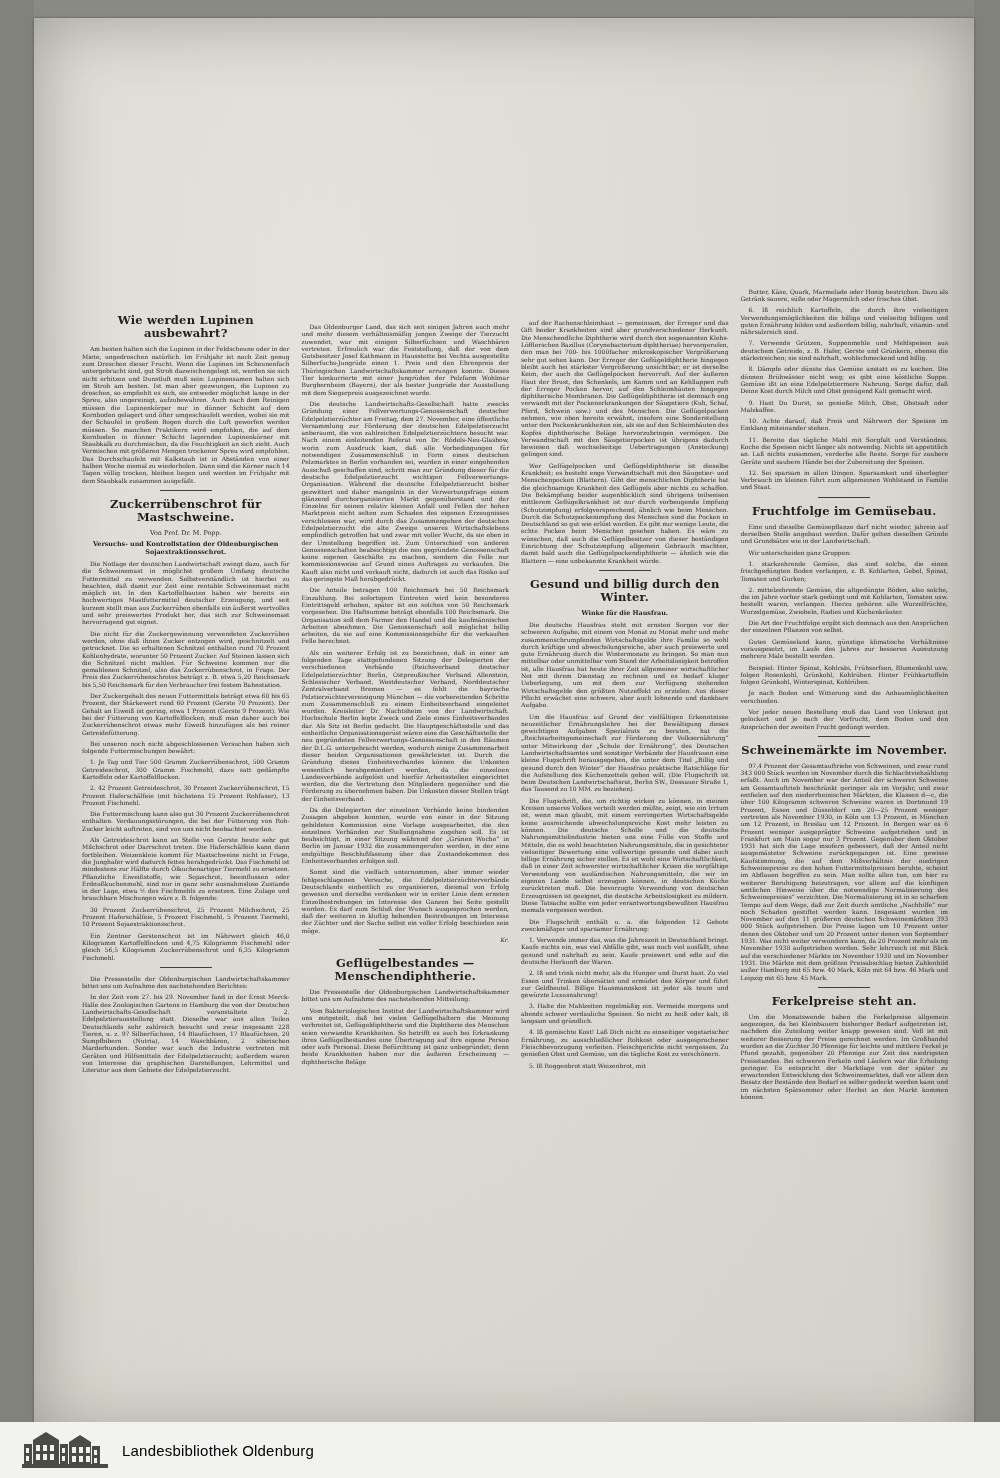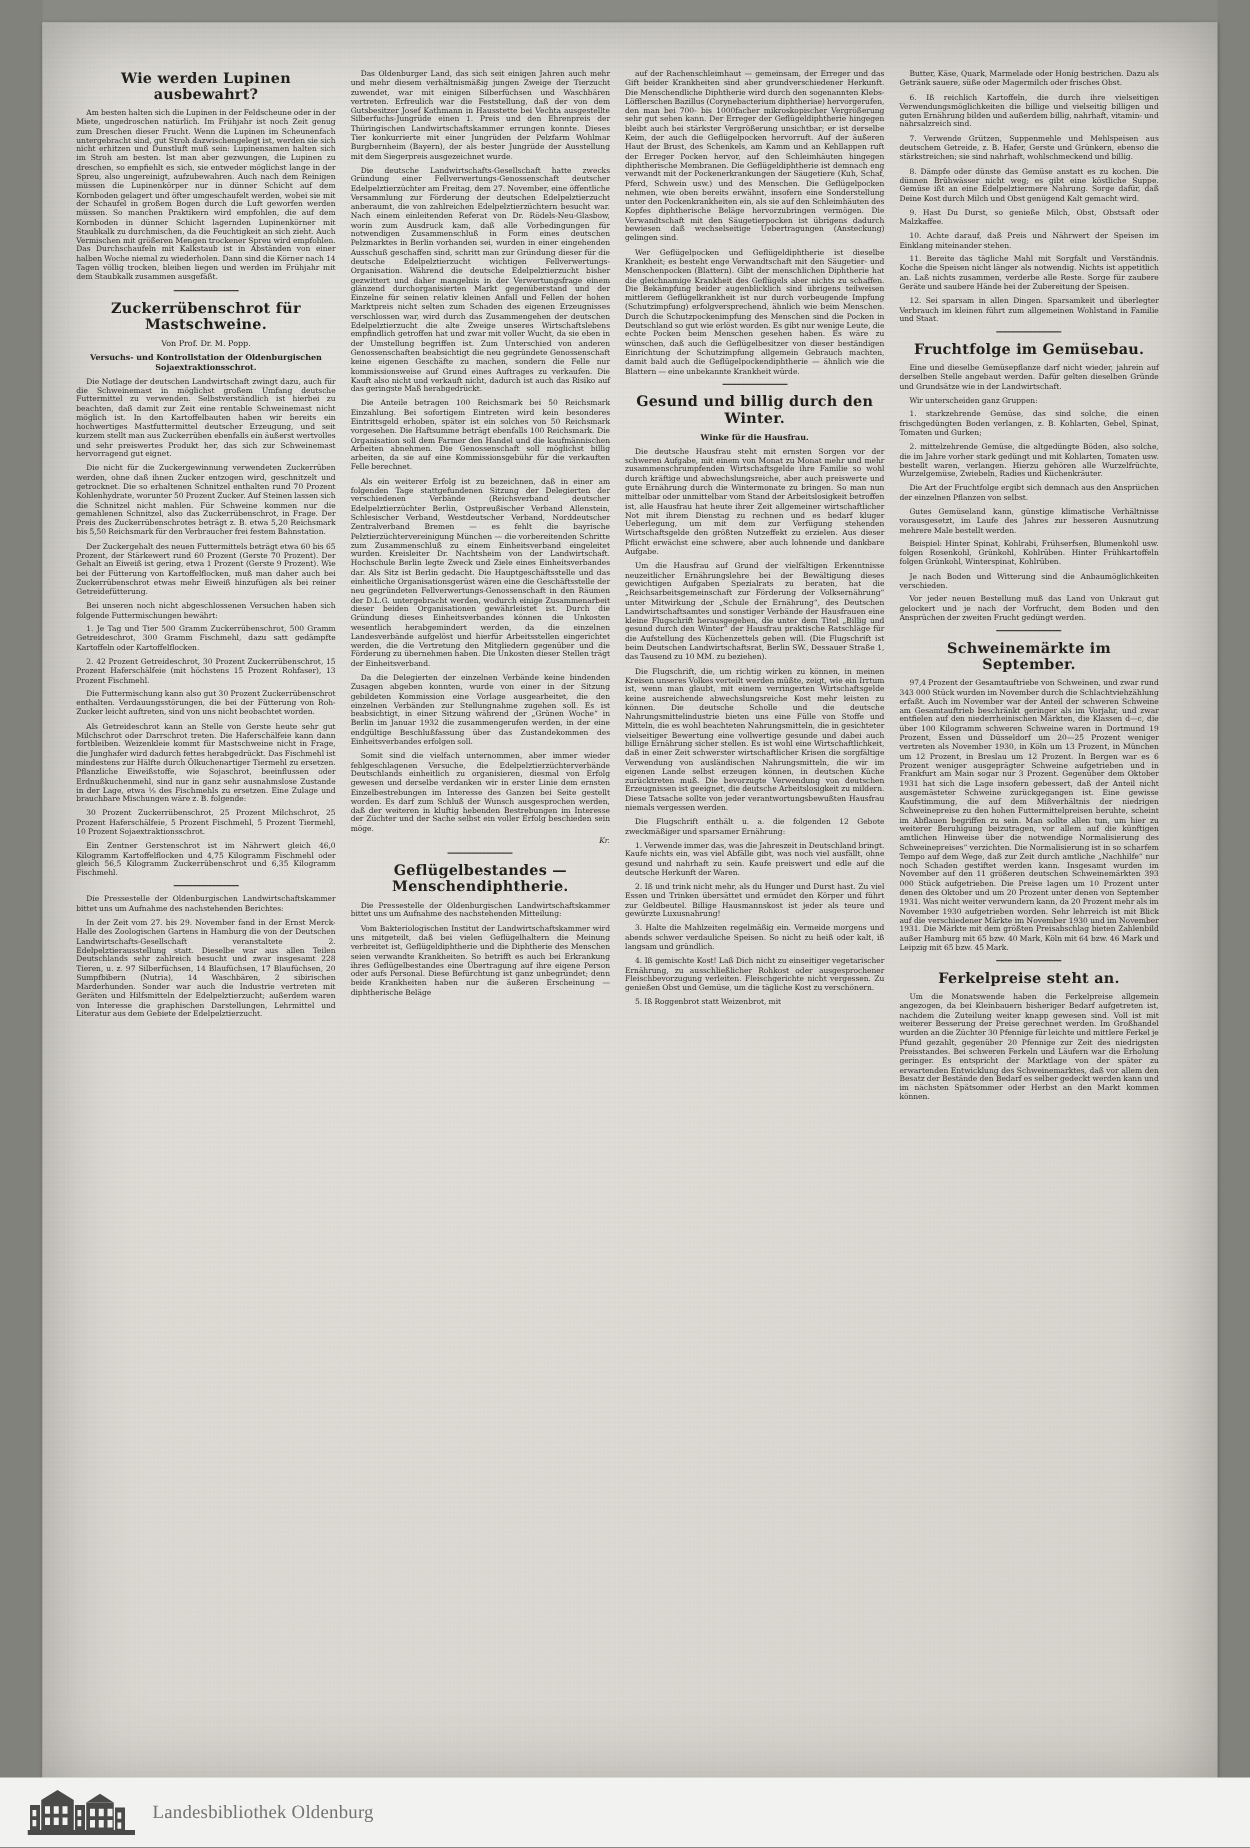--- a/index.html
+++ b/index.html
@@ -44,26 +44,27 @@
   .vignette {
     position: absolute;
     inset: 0;
     pointer-events: none;
     box-shadow: inset 0 0 70px rgba(60,60,55,0.40);
   }
 
   
   .columns {
     position: absolute;
-    left: 27px;
+    left: 48px;
     top: 38px;
     width: 866px;
     height: 1280px;
     display: flex;
     gap: 12px;
+    align-items: center;
   }
   .col {
     flex: 1 1 0;
     position: relative;
   }
 
   
   .para {
     font-family: "DejaVu Serif", serif;
     font-size: 6.0px;
@@ -126,23 +127,23 @@
     width: 1000px;
     height: 56px;
     background: #f2f2f0;
     display: flex;
     align-items: center;
     gap: 14px;
     padding-left: 22px;
     box-sizing: border-box;
   }
   .footer-label {
-    font-family: Liberation Serif, serif;
+    font-family: Liberation Sans, sans-serif;
     font-size: 15px;
-    color: #737373;
+    color: #000000;
     letter-spacing: 0.2px;
   }
   .logo {
     width: 86px;
     height: 40px;
     flex: 0 0 auto;
   }
 
   
   .edge-mark {
@@ -226,21 +227,21 @@
           <p class="para">Eine und dieselbe Gemüsepflanze darf nicht wieder, jahrein auf derselben Stelle angebaut werden. Dafür gelten dieselben Gründe und Grundsätze wie in der Landwirtschaft.</p>
           <p class="para">Wir unterscheiden ganz Gruppen:</p>
           <p class="para">1. starkzehrende Gemüse, das sind solche, die einen frischgedüngten Boden verlangen, z. B. Kohlarten, Gebel, Spinat, Tomaten und Gurken;</p>
           <p class="para">2. mittelzehrende Gemüse, die altgedüngte Böden, also solche, die im Jahre vorher stark gedüngt und mit Kohlarten, Tomaten usw. bestellt waren, verlangen. Hierzu gehören alle Wurzelfrüchte, Wurzelgemüse, Zwiebeln, Radies und Küchenkräuter.</p>
           <p class="para">Die Art der Fruchtfolge ergibt sich demnach aus den Ansprüchen der einzelnen Pflanzen von selbst.</p>
           <p class="para">Gutes Gemüseland kann, günstige klimatische Verhältnisse vorausgesetzt, im Laufe des Jahres zur besseren Ausnutzung mehrere Male bestellt werden.</p>
           <p class="para">Beispiel: Hinter Spinat, Kohlrabi, Frühserfsen, Blumenkohl usw. folgen Rosenkohl, Grünkohl, Kohlrüben. Hinter Frühkartoffeln folgen Grünkohl, Winterspinat, Kohlrüben.</p>
           <p class="para">Je nach Boden und Witterung sind die Anbaumöglichkeiten verschieden.</p>
           <p class="para">Vor jeder neuen Bestellung muß das Land von Unkraut gut gelockert und je nach der Vorfrucht, dem Boden und den Ansprüchen der zweiten Frucht gedüngt werden.</p>
           <div class="rule"></div>
-          <h2 class="head">Schweinemärkte im September.</h2>
+          <h2 class="head">Schweinemärkte im November.</h2>
           <p class="para">97,4 Prozent der Gesamtauftriebe von Schweinen, und zwar rund 343 000 Stück wurden im November durch die Schlachtviehzählung erfaßt. Auch im November war der Anteil der schweren Schweine am Gesamtauftrieb beschränkt geringer als im Vorjahr, und zwar entfielen auf den niederrheinischen Märkten, die Klassen d—c, die über 100 Kilogramm schweren Schweine waren in Dortmund 19 Prozent, Essen und Düsseldorf um 20—25 Prozent weniger vertreten als November 1930, in Köln um 13 Prozent, in München um 12 Prozent, in Breslau um 12 Prozent. In Bergen war es 6 Prozent weniger ausgeprägter Schweine aufgetrieben und in Frankfurt am Main sogar nur 3 Prozent. Gegenüber dem Oktober 1931 hat sich die Lage insofern gebessert, daß der Anteil nicht ausgemästeter Schweine zurückgegangen ist. Eine gewisse Kaufstimmung, die auf dem Mißverhältnis der niedrigen Schweinepreise zu den hohen Futtermittelpreisen beruhte, scheint im Abflauen begriffen zu sein. Man sollte allen tun, um hier zu weiterer Beruhigung beizutragen, vor allem auf die künftigen amtlichen Hinweise über die notwendige Normalisierung des Schweinepreises“ verzichten. Die Normalisierung ist in so scharfem Tempo auf dem Wege, daß zur Zeit durch amtliche „Nachhilfe“ nur noch Schaden gestiftet werden kann. Insgesamt wurden im November auf den 11 größeren deutschen Schweinemärkten 393 000 Stück aufgetrieben. Die Preise lagen um 10 Prozent unter denen des Oktober und um 20 Prozent unter denen von September 1931. Was nicht weiter verwundern kann, da 20 Prozent mehr als im November 1930 aufgetrieben worden. Sehr lehrreich ist mit Blick auf die verschiedener Märkte im November 1930 und im November 1931. Die Märkte mit dem größten Preisabschlag bieten Zahlenbild außer Hamburg mit 65 bzw. 40 Mark, Köln mit 64 bzw. 46 Mark und Leipzig mit 65 bzw. 45 Mark.</p>
           <div class="rule"></div>
           <h2 class="head">Ferkelpreise steht an.</h2>
           <p class="para">Um die Monatswende haben die Ferkelpreise allgemein angezogen, da bei Kleinbauern bisheriger Bedarf aufgetreten ist, nachdem die Zuteilung weiter knapp gewesen sind. Voll ist mit weiterer Besserung der Preise gerechnet werden. Im Großhandel wurden an die Züchter 30 Pfennige für leichte und mittlere Ferkel je Pfund gezahlt, gegenüber 20 Pfennige zur Zeit des niedrigsten Preisstandes. Bei schweren Ferkeln und Läufern war die Erholung geringer. Es entspricht der Marktlage von der später zu erwartenden Entwicklung des Schweinemarktes, daß vor allem den Besatz der Bestände den Bedarf es selber gedeckt werden kann und im nächsten Spätsommer oder Herbst an den Markt kommen können.</p>
         </div>
     </div>
 
     <div class="grain"></div>
     <div class="vignette"></div>
   </div>

